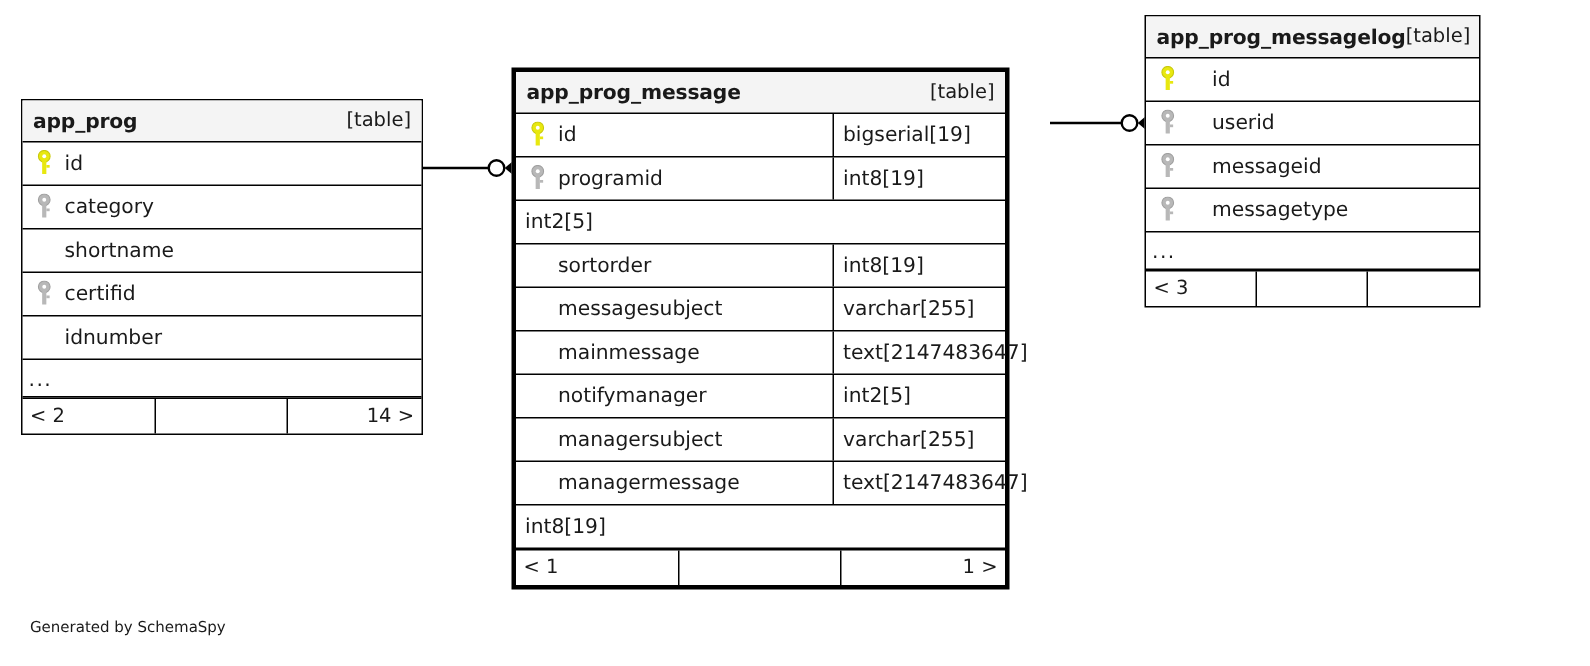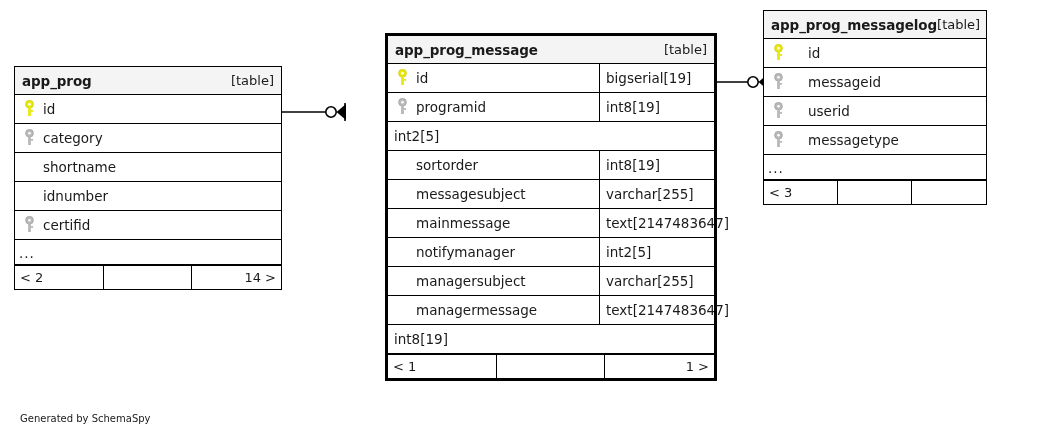--- a/index.html
+++ b/index.html
@@ -180,51 +180,51 @@
 
     <div class="tbl-row">
       <div class="cell-name">
         <span class="keyslot"></span>
         <span class="name-text">shortname</span>
       </div>
     </div>
 
     <div class="tbl-row">
       <div class="cell-name">
+        <span class="keyslot">
+          <svg width="11" height="18" viewBox="0 0 11 18">
+            <circle cx="5.5" cy="4.2" r="3.9" fill="#b8b8b8" stroke="#a0a0a0" stroke-width="0.7"></circle>
+            <circle cx="5.5" cy="4.2" r="1.3" fill="#ffffff"></circle>
+            <rect x="4.1" y="6.5" width="2.8" height="9.5" fill="#b8b8b8"></rect>
+            <rect x="6.9" y="10" width="2.2" height="1.8" fill="#b8b8b8"></rect>
+          </svg>
+        </span>
+        <span class="name-text">certifid</span>
+      </div>
+    </div>
+
+    <div class="tbl-row">
+      <div class="cell-name">
         <span class="keyslot"></span>
         <span class="name-text">idnumber</span>
-      </div>
-    </div>
-
-    <div class="tbl-row">
-      <div class="cell-name">
-        <span class="keyslot">
-          <svg width="11" height="18" viewBox="0 0 11 18">
-            <circle cx="5.5" cy="4.2" r="3.9" fill="#b8b8b8" stroke="#a0a0a0" stroke-width="0.7"></circle>
-            <circle cx="5.5" cy="4.2" r="1.3" fill="#ffffff"></circle>
-            <rect x="4.1" y="6.5" width="2.8" height="9.5" fill="#b8b8b8"></rect>
-            <rect x="6.9" y="10" width="2.2" height="1.8" fill="#b8b8b8"></rect>
-          </svg>
-        </span>
-        <span class="name-text">certifid</span>
       </div>
     </div>
 
     <div class="tbl-row ellipsis" style="height:25px;">
       <div class="cell-name" style="padding-left:4px;">...</div>
     </div>
 
     <div class="tbl-footer">
       <div class="foot-cell">&lt; 2</div>
       <div class="foot-cell"></div>
       <div class="foot-cell right">14 &gt;</div>
     </div>
   </div>
 
-  <div class="table-box focal" style="left:341px;top:33px;width:332px;margin-left:44px;">
+  <div class="table-box focal" style="left:341px;top:45px;width:332px;">
     <div class="tbl-header">
       <span class="tbl-title">app_prog_message</span>
       <span class="tbl-tag">[table]</span>
     </div>
 
     <div class="tbl-row">
       <div class="cell-name divided" style="flex:0 0 212px;">
         <span class="keyslot">
           <svg width="11" height="18" viewBox="0 0 11 18">
             <circle cx="5.5" cy="4.2" r="3.9" fill="#e8e80f" stroke="#c9c90c" stroke-width="0.7"></circle>
@@ -339,35 +339,35 @@
     <div class="tbl-row">
       <div class="cell-name">
         <span class="keyslot wide">
           <svg width="11" height="18" viewBox="0 0 11 18">
             <circle cx="5.5" cy="4.2" r="3.9" fill="#b8b8b8" stroke="#a0a0a0" stroke-width="0.7"></circle>
             <circle cx="5.5" cy="4.2" r="1.3" fill="#ffffff"></circle>
             <rect x="4.1" y="6.5" width="2.8" height="9.5" fill="#b8b8b8"></rect>
             <rect x="6.9" y="10" width="2.2" height="1.8" fill="#b8b8b8"></rect>
           </svg>
         </span>
+        <span class="name-text">userid</span>
+      </div>
+    </div>
+
+    <div class="tbl-row">
+      <div class="cell-name">
+        <span class="keyslot wide">
+          <svg width="11" height="18" viewBox="0 0 11 18">
+            <circle cx="5.5" cy="4.2" r="3.9" fill="#b8b8b8" stroke="#a0a0a0" stroke-width="0.7"></circle>
+            <circle cx="5.5" cy="4.2" r="1.3" fill="#ffffff"></circle>
+            <rect x="4.1" y="6.5" width="2.8" height="9.5" fill="#b8b8b8"></rect>
+            <rect x="6.9" y="10" width="2.2" height="1.8" fill="#b8b8b8"></rect>
+          </svg>
+        </span>
         <span class="name-text">messageid</span>
-      </div>
-    </div>
-
-    <div class="tbl-row">
-      <div class="cell-name">
-        <span class="keyslot wide">
-          <svg width="11" height="18" viewBox="0 0 11 18">
-            <circle cx="5.5" cy="4.2" r="3.9" fill="#b8b8b8" stroke="#a0a0a0" stroke-width="0.7"></circle>
-            <circle cx="5.5" cy="4.2" r="1.3" fill="#ffffff"></circle>
-            <rect x="4.1" y="6.5" width="2.8" height="9.5" fill="#b8b8b8"></rect>
-            <rect x="6.9" y="10" width="2.2" height="1.8" fill="#b8b8b8"></rect>
-          </svg>
-        </span>
-        <span class="name-text">userid</span>
       </div>
     </div>
 
     <div class="tbl-row">
       <div class="cell-name">
         <span class="keyslot wide">
           <svg width="11" height="18" viewBox="0 0 11 18">
             <circle cx="5.5" cy="4.2" r="3.9" fill="#b8b8b8" stroke="#a0a0a0" stroke-width="0.7"></circle>
             <circle cx="5.5" cy="4.2" r="1.3" fill="#ffffff"></circle>
             <rect x="4.1" y="6.5" width="2.8" height="9.5" fill="#b8b8b8"></rect>

